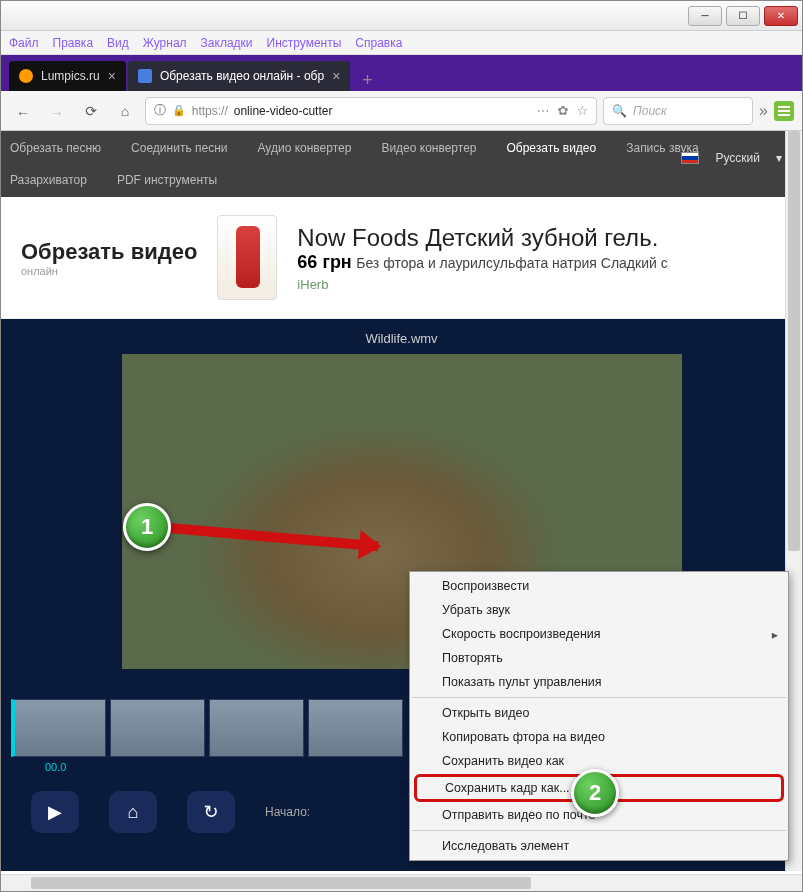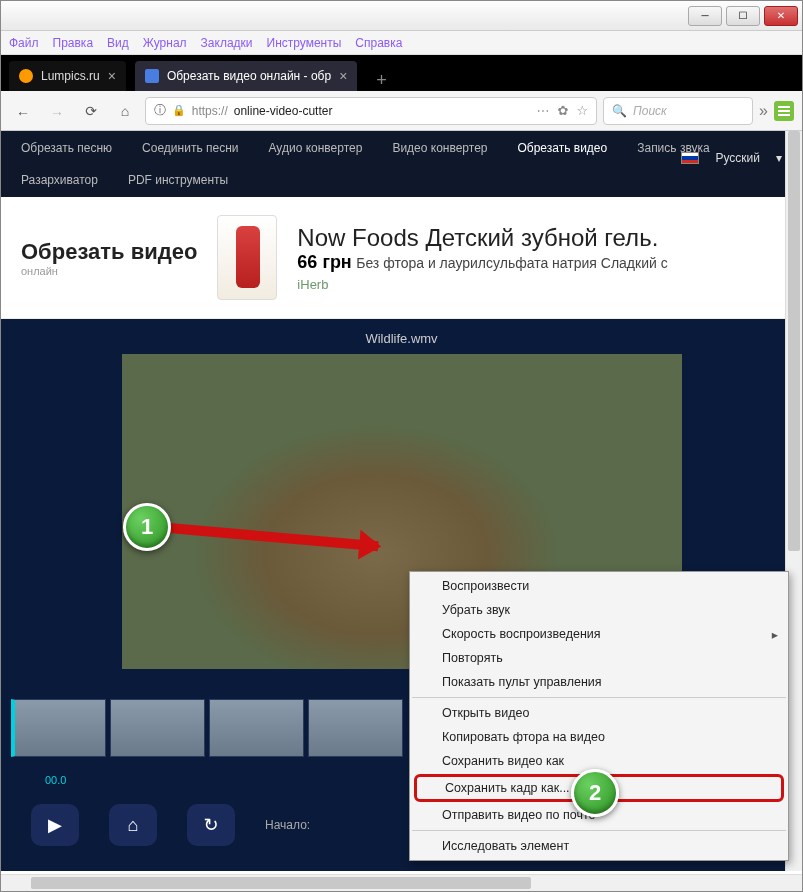--- a/index.html
+++ b/index.html
@@ -2,62 +2,62 @@
 <html><head>
 <meta charset="utf-8">
 <style>
 * { margin: 0; padding: 0; box-sizing: border-box; font-family: "Segoe UI", Tahoma, sans-serif; }
 body { background: #fff; width: 803px; height: 892px; overflow: hidden; position: relative; }
 .window { width: 803px; height: 892px; border: 1px solid #888; background: #fff; position: relative; }
 .titlebar { height: 30px; background: linear-gradient(#fdfdfd,#e9e9e9); border-bottom: 1px solid #ccc; display: flex; align-items: center; justify-content: flex-end; padding: 0 4px; }
 .win-btn { width: 34px; height: 20px; margin-left: 4px; border: 1px solid #aaa; border-radius: 3px; display: flex; align-items: center; justify-content: center; font-size: 10px; background: linear-gradient(#f7f7f7,#ddd); }
 .win-close { background: linear-gradient(#e07070,#c93030); color: #fff; border-color: #a02020; }
 .menubar { height: 24px; display: flex; align-items: center; padding: 0 8px; gap: 14px; font-size: 12px; color: #8b5cf6; background: #f5f5f5; border-bottom: 1px solid #ddd; }
-.tabstrip { height: 36px; background: #000000; display: flex; align-items: flex-end; padding: 0 8px; gap: 9px; }
+.tabstrip { height: 36px; background: #4c1d95; display: flex; align-items: flex-end; padding: 0 8px; gap: 2px; }
 .tab { height: 30px; background: #111; color: #ddd; display: flex; align-items: center; padding: 0 10px; gap: 8px; border-radius: 4px 4px 0 0; font-size: 12px; max-width: 230px; }
 .tab.active { background: #2a2a38; color: #fff; align-items: center; }
 .tab .favicon { width: 14px; height: 14px; border-radius: 50%; background: #ff9a00; flex-shrink: 0; }
 .tab .favicon.blue { background: #4a7de0; border-radius: 2px; }
 .tab .label { white-space: nowrap; overflow: hidden; text-overflow: ellipsis; flex: 1; }
 .tab .close-x { color: #aaa; font-size: 14px; cursor: pointer; }
 .newtab { color: #888; font-size: 18px; padding: 0 10px; }
 .toolbar { height: 40px; background: #f5f5f5; border-bottom: 1px solid #ccc; display: flex; align-items: center; padding: 0 8px; gap: 6px; }
 .nav-btn { width: 28px; height: 28px; display: flex; align-items: center; justify-content: center; color: #555; font-size: 14px; border-radius: 4px; }
 .nav-btn.disabled { color: #bbb; }
 .addr { flex: 1; height: 28px; border: 1px solid #ccc; border-radius: 4px; background: #fff; display: flex; align-items: center; padding: 0 8px; gap: 6px; font-size: 12px; color: #666; }
 .lock { color: #2a9d2a; font-size: 11px; }
 .addr-icons { display: flex; gap: 8px; color: #888; font-size: 13px; margin-left: auto; }
 .searchbox { width: 150px; height: 28px; border: 1px solid #ccc; border-radius: 4px; background: #fff; display: flex; align-items: center; padding: 0 8px; gap: 6px; font-size: 12px; color: #888; }
 .tool-right { display: flex; gap: 6px; align-items: center; }
 .overflow { color: #777; font-size: 16px; }
 .hamburger { width: 20px; height: 20px; background: #7cc040; border-radius: 3px; position: relative; }
 .hamburger::before { content: ""; position: absolute; top: 5px; left: 4px; right: 4px; height: 2px; background: #fff; box-shadow: 0 4px 0 #fff, 0 8px 0 #fff; }
 .content { position: relative; height: calc(100% - 30px - 24px - 36px - 40px - 20px); overflow: hidden; background: #fff; }
-.site-nav { background: #0f172a; color: #bbb; padding: 10px 20px; display: flex; flex-wrap: wrap; gap: 18px 30px; font-size: 12px; position: relative; }
+.site-nav { background: #404040; color: #bbb; padding: 10px 9px; display: flex; flex-wrap: wrap; gap: 18px 30px; font-size: 12px; position: relative; }
 .site-nav .navlink { white-space: nowrap; }
 .site-nav .navlink.active { color: #fff; }
 .lang { position: absolute; right: 20px; top: 20px; color: #ddd; font-size: 12px; display: flex; align-items: center; gap: 16px; }
 .ru-flag { width: 18px; height: 12px; background: linear-gradient(#fff 33%, #0039a6 33% 66%, #d52b1e 66%); border: 1px solid #888; }
 .ad-row { display: flex; align-items: center; padding: 18px 20px; gap: 20px; border-bottom: 1px solid #eee; }
 .page-title { font-size: 22px; font-weight: 600; color: #222; }
 .page-sub { font-size: 11px; color: #999; }
 .ad-img { width: 60px; height: 85px; background: linear-gradient(#fff,#f2ece0); border: 1px solid #ddd; border-radius: 4px; position: relative; }
 .ad-img::after { content: ""; position: absolute; left: 18px; top: 10px; width: 24px; height: 62px; background: linear-gradient(#d94040,#b82020); border-radius: 6px; }
 .ad-text h2 { font-size: 24px; font-weight: 400; color: #222; white-space: nowrap; overflow: hidden; }
 .ad-price { font-size: 18px; font-weight: 700; display: inline; }
 .ad-desc { font-size: 14px; color: #444; display: inline; }
 .ad-brand { font-size: 13px; color: #6a9a6a; margin-top: 4px; }
 .video-area { background: #0a1a3a; color: #fff; padding: 12px 0 0 0; position: relative; height: 560px; }
 .filename { text-align: center; font-size: 13px; color: #ccc; margin-bottom: 8px; }
 .video-frame { width: 560px; height: 315px; margin: 0 auto; background: #5a6a4a; position: relative; overflow: hidden; }
 .animal { position: absolute; left: 20px; top: 30px; width: 520px; height: 285px; background: radial-gradient(ellipse 280px 200px at 45% 60%, #7a6a4a 0%, #6a5a3a 40%, #5a6a4a 65%); border-radius: 50% 50% 30% 30%; }
 .timeline-row { display: flex; align-items: center; gap: 4px; margin-top: 28px; padding: 0 10px; height: 62px; }
 .thumb { width: 95px; height: 58px; background: linear-gradient(#8a9aaa,#6a7a8a); border: 1px solid #2a3a5a; }
 .thumb:first-child { border-left: 4px solid #00d0e0; }
-.time-label { color: #00d0e0; font-size: 11px; margin: 15px 0 0 12px; padding-left: 32px; }
+.time-label { color: #00d0e0; font-size: 11px; margin: 2px 0 0 12px; padding-left: 32px; }
 .controls-row { display: flex; align-items: center; gap: 30px; padding: 18px 30px; }
 .ctrl-btn { width: 48px; height: 42px; background: #1a2a5a; border-radius: 10px; display: flex; align-items: center; justify-content: center; color: #fff; font-size: 18px; }
 .start-label { color: #aaa; font-size: 12px; }
 .marker { position: absolute; width: 48px; height: 48px; border-radius: 50%; background: radial-gradient(circle at 35% 30%, #6ad060, #2a9020); border: 3px solid #fff; box-shadow: 0 2px 6px rgba(0,0,0,0.5), inset 0 -3px 5px rgba(0,0,0,0.3); display: flex; align-items: center; justify-content: center; color: #fff; font-size: 22px; font-weight: 700; z-index: 50; }
 .marker-1 { left: 122px; top: 372px; }
 .arrow { position: absolute; left: 168px; top: 392px; width: 210px; height: 10px; background: #d01010; z-index: 49; transform: rotate(5deg); transform-origin: left center; }
 .arrow::after { content: ""; position: absolute; right: -18px; top: -10px; border: 15px solid transparent; border-left: 22px solid #d01010; }
 .context-menu { position: absolute; left: 408px; top: 440px; width: 380px; background: #f4f4f4; border: 1px solid #999; box-shadow: 2px 3px 8px rgba(0,0,0,0.35); z-index: 100; font-size: 12.5px; color: #222; padding: 2px 0; }
 .cm-item { padding: 5px 20px 5px 32px; position: relative; white-space: nowrap; }
 .cm-item.sub::after { content: "▸"; position: absolute; right: 10px; color: #555; }

